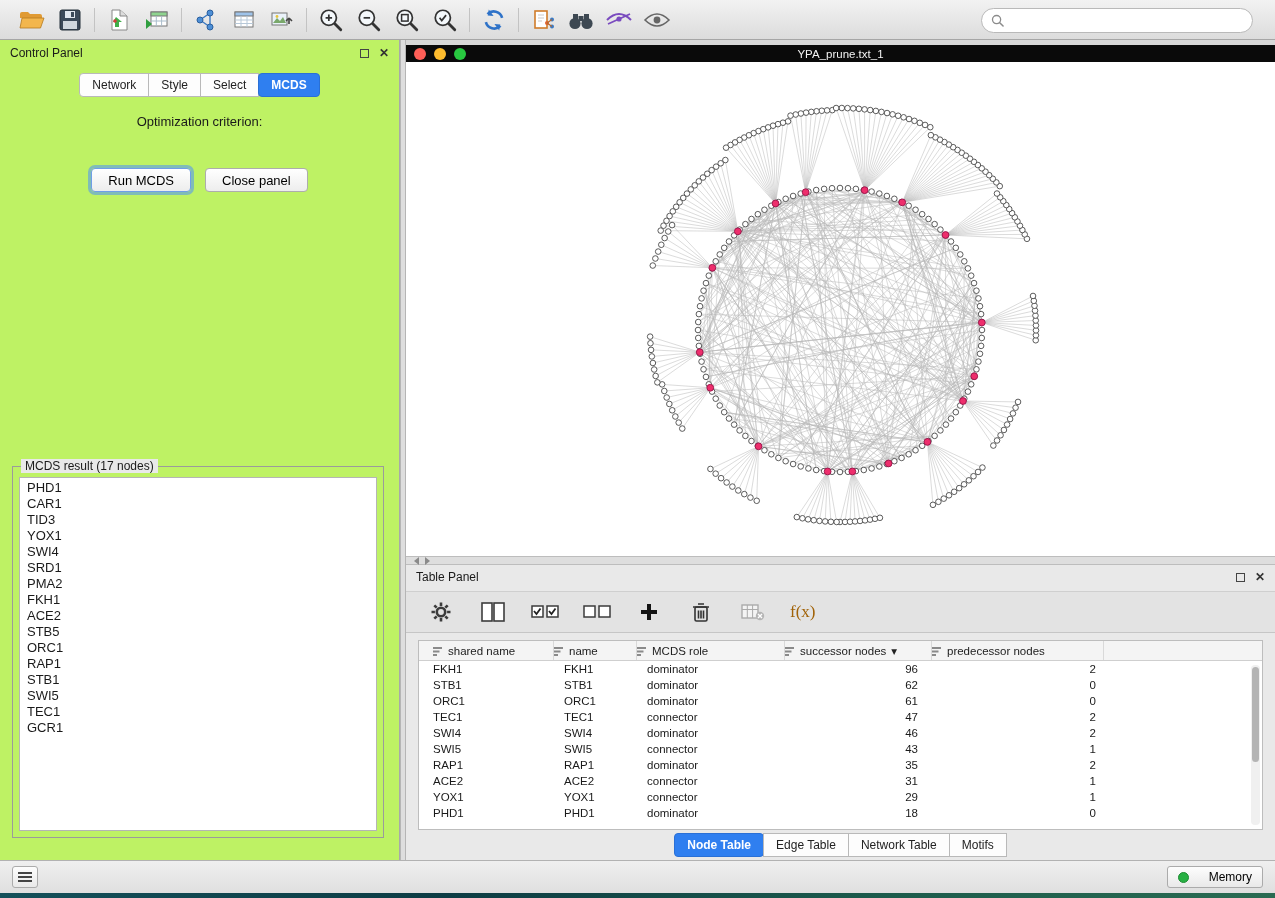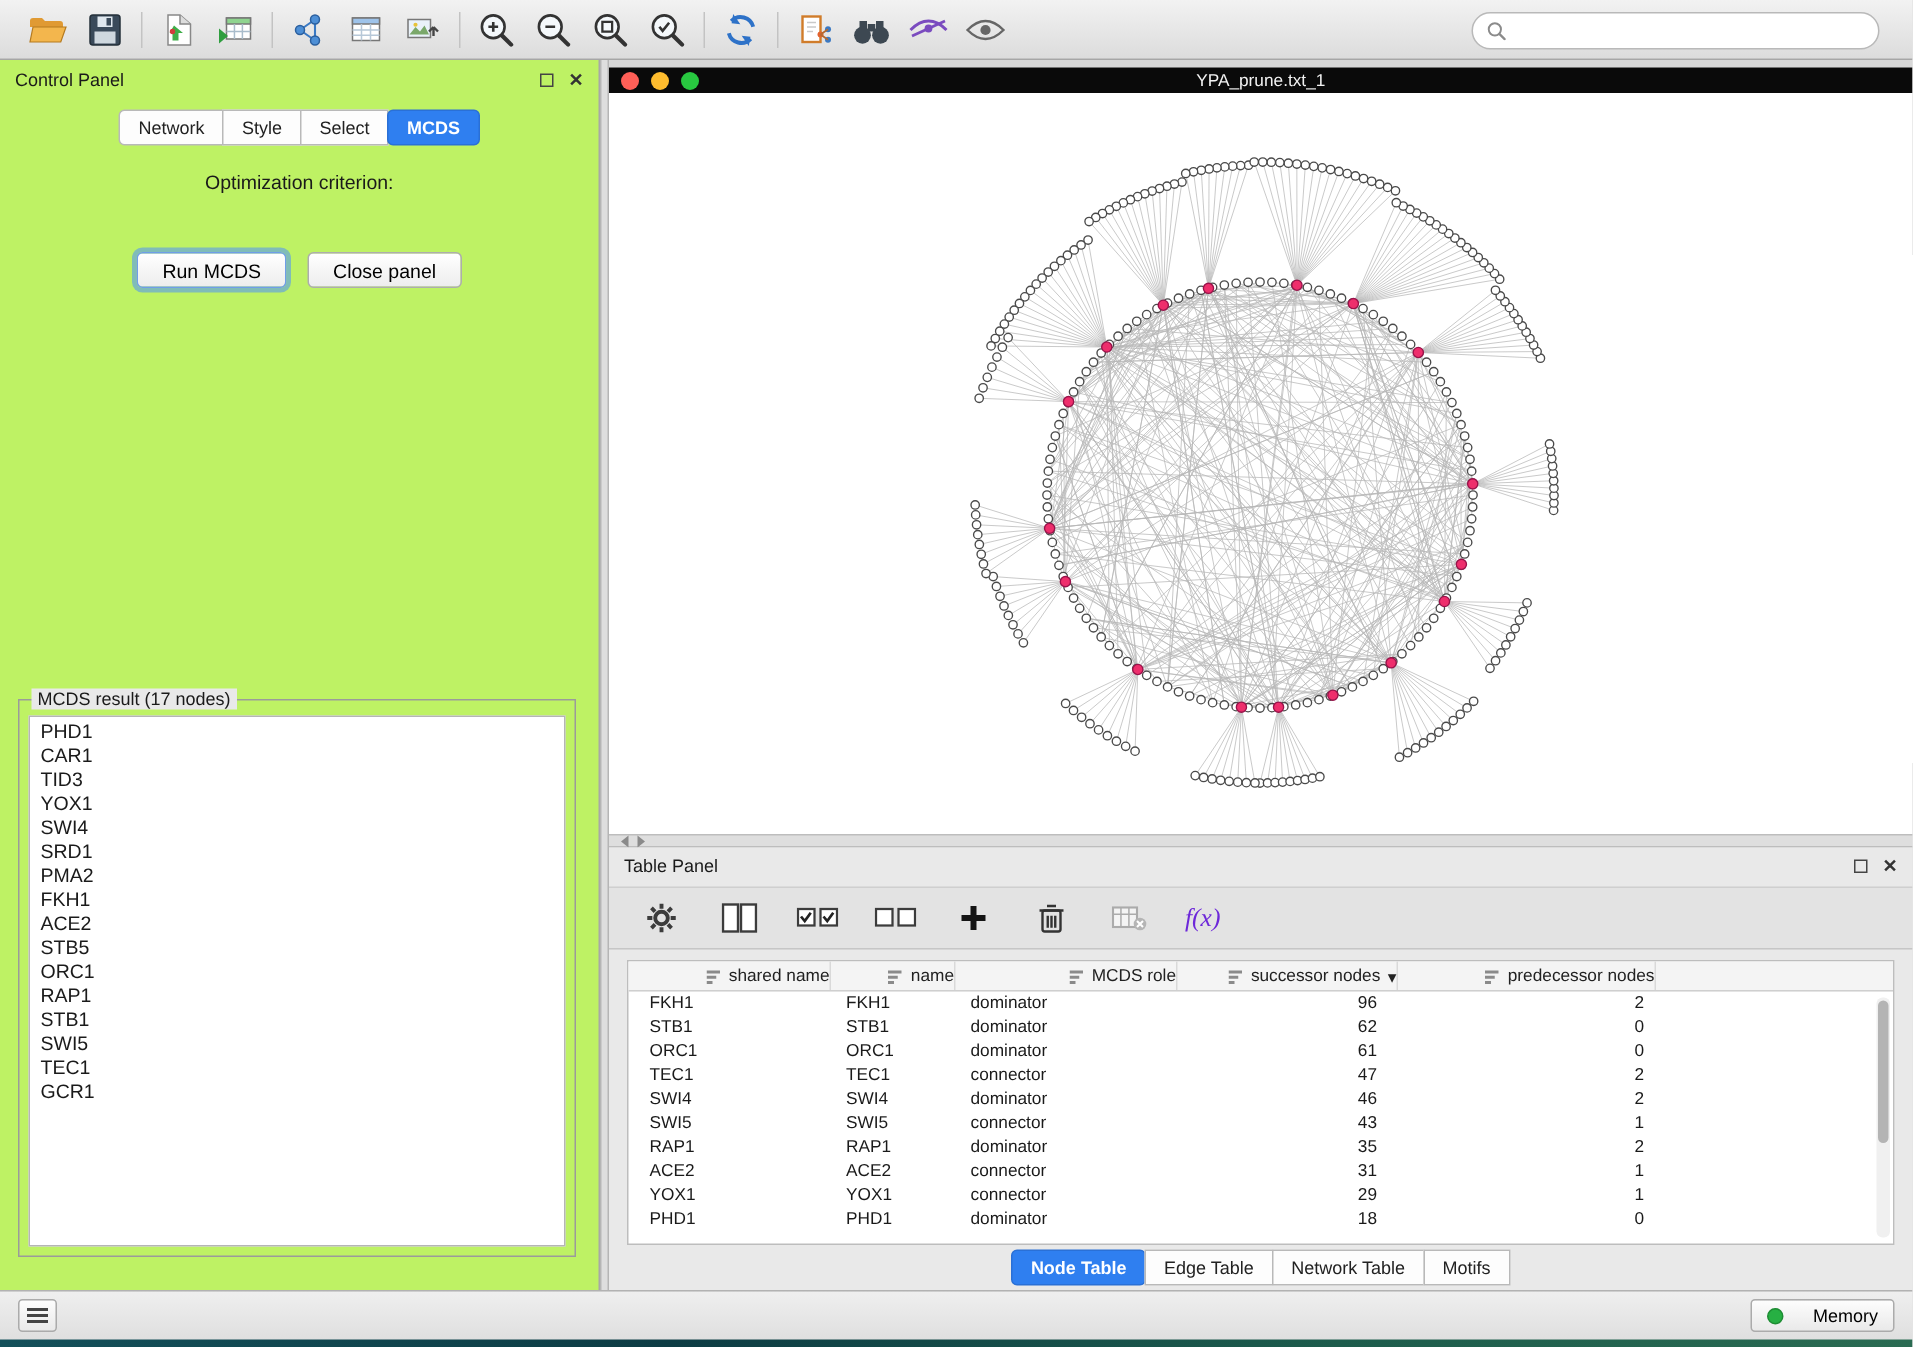--- a/index.html
+++ b/index.html
@@ -64,24 +64,24 @@
   .tl{width:12px;height:12px;border-radius:50%}
   .net-title{position:absolute;left:0;width:100%;text-align:center;color:#f2f2f2;font-size:11.5px;pointer-events:none}
   .net-canvas{position:absolute;left:406px;top:62px;width:869px;height:494px;background:#fff;overflow:hidden}
 
   
   .table-panel{position:absolute;left:406px;top:565px;width:869px;height:295px;background:#e9e9e9}
   .tp-header{position:absolute;left:0;top:0;width:100%;height:24px;display:flex;align-items:center;padding:0 10px;font-size:12px}
   .tp-toolbar{position:absolute;left:0;top:26px;width:100%;height:42px;background:#e3e3e3;
     border-top:1px solid #cfcfcf;border-bottom:1px solid #c6c6c6;display:flex;align-items:center;gap:22px;padding-left:20px}
   .tp-tool{width:30px;height:30px;border:none;background:transparent;display:flex;align-items:center;justify-content:center}
-  .fx-label{font-size:17px;font-family:"Liberation Serif",serif;font-style:italic;color:#6d28d9}
+  .fx-label{font-size:17px;font-family:"Liberation Serif",serif;color:#a16207}
   .node-table{position:absolute;left:12px;top:75px;width:845px;height:190px;background:#fff;border:1px solid #bdbdbd}
   .thead{display:flex;height:20px;background:#f4f4f4;border-bottom:1px solid #cfcfcf;font-size:11.5px}
-  .hcell{display:flex;align-items:center;justify-content:flex-end;gap:5px;border-right:1px solid #d9d9d9;color:#222}
+  .hcell{display:flex;align-items:center;justify-content:flex-start;gap:5px;border-right:1px solid #d9d9d9;color:#222}
   .tbody{position:relative}
   .trow{display:flex;height:16px;font-size:11.5px;align-items:center}
   .tcell{height:16px;line-height:16px;white-space:nowrap;overflow:hidden}
   .c0{width:135px;padding-left:14px}
   .c1{width:83px;padding-left:10px}
   .c2{width:148px;padding-left:10px}
   .c3{width:147px;text-align:right;padding-right:14px}
   .c4{width:172px;text-align:right;padding-right:8px}
   .cf{flex:1}
   .tscroll{position:absolute;right:2px;top:24px;width:9px;height:160px;background:#f0f0f0;border-radius:4px}

